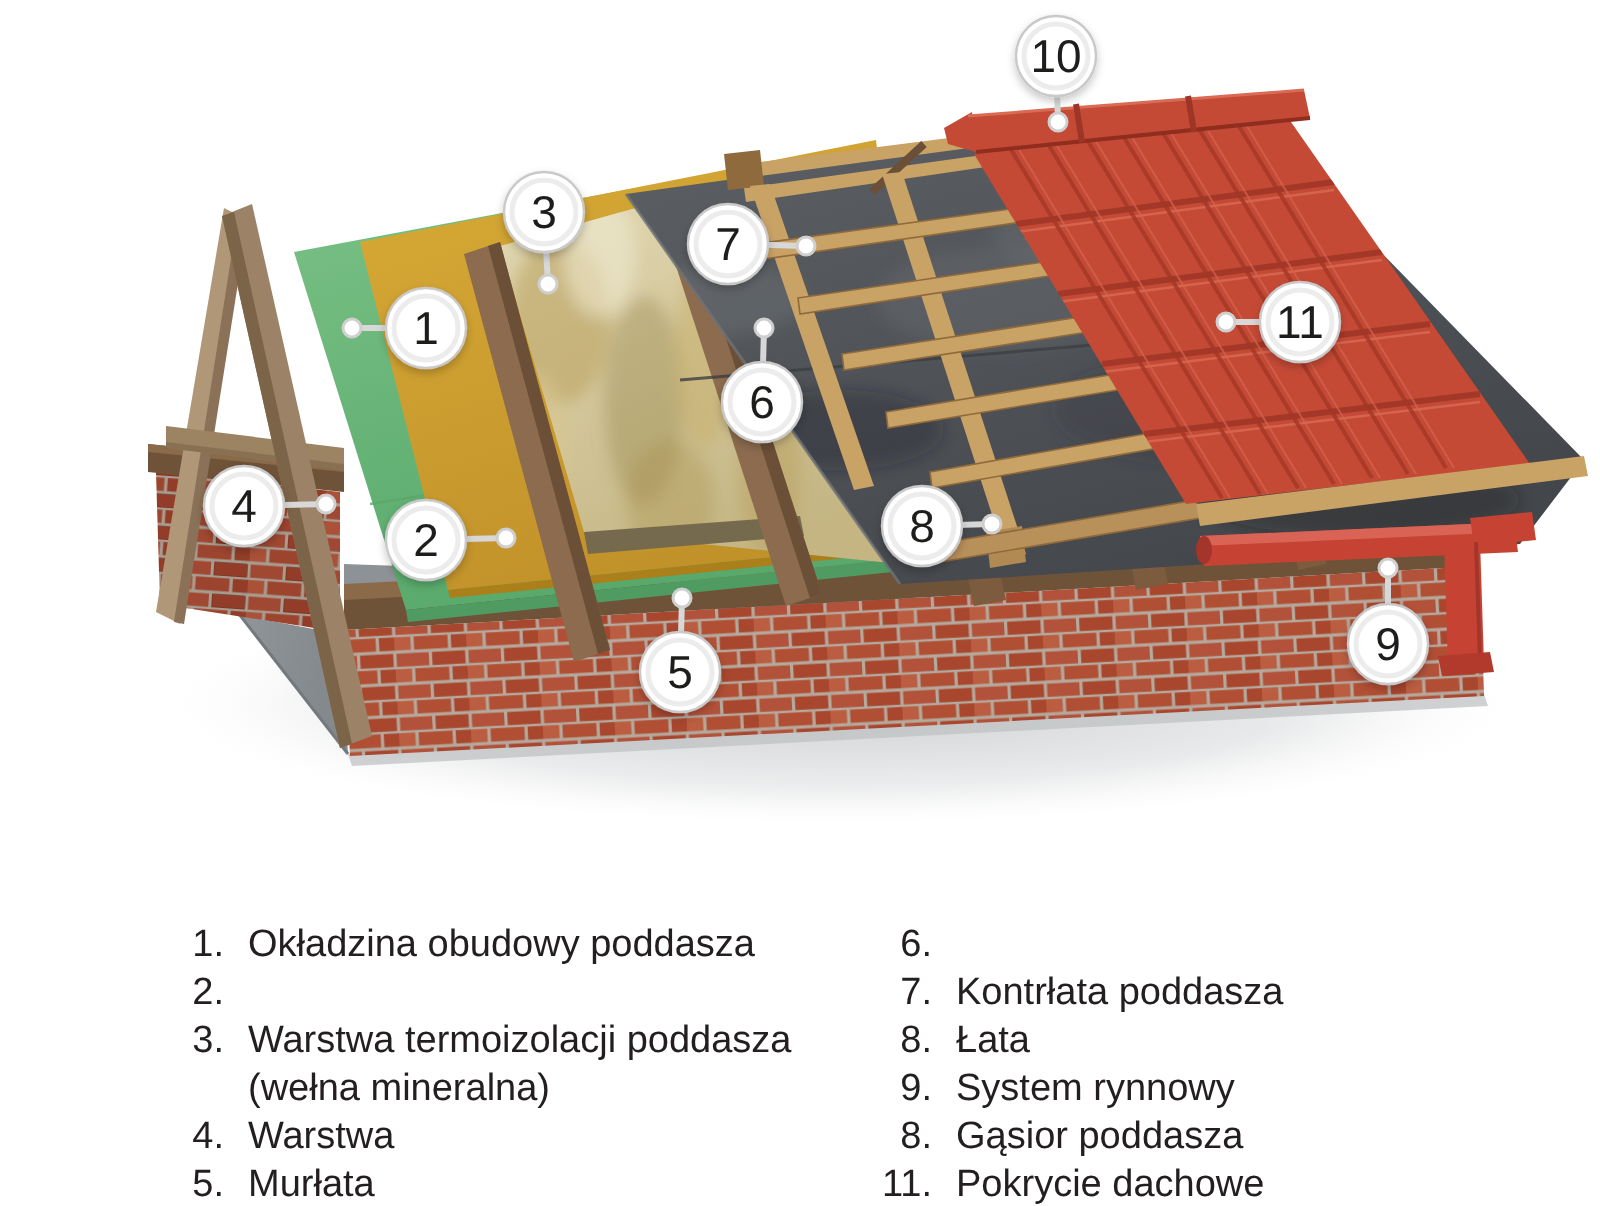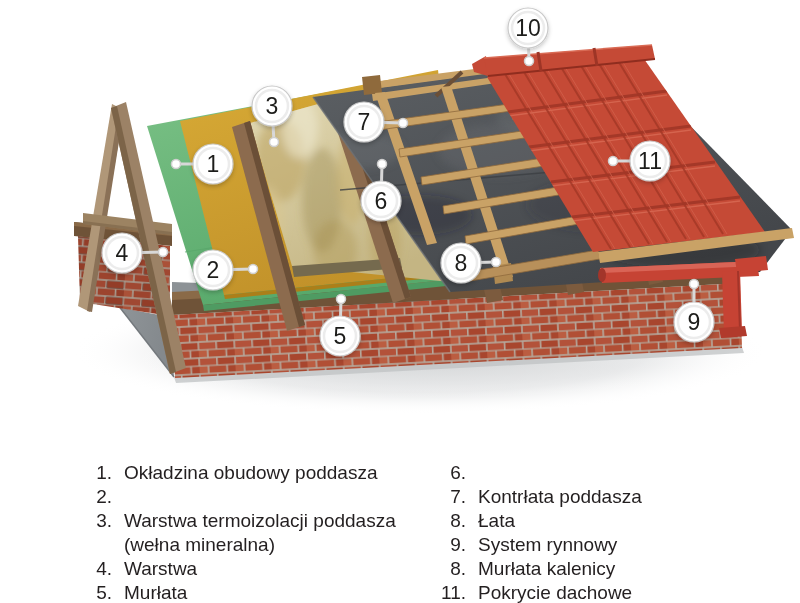--- a/index.html
+++ b/index.html
@@ -403,21 +403,21 @@
     <div class="lrow">
       <span class="lnum">8.</span>
       <span class="ltxt">Łata</span>
     </div>
     <div class="lrow">
       <span class="lnum">9.</span>
       <span class="ltxt">System rynnowy</span>
     </div>
     <div class="lrow">
       <span class="lnum">8.</span>
-      <span class="ltxt">Murłata kalenicy</span>
+      <span class="ltxt">Gąsior poddasza</span>
     </div>
     <div class="lrow">
       <span class="lnum">11.</span>
       <span class="ltxt">Pokrycie dachowe</span>
     </div>
   </div>
 </div>
 
 </div>
 

